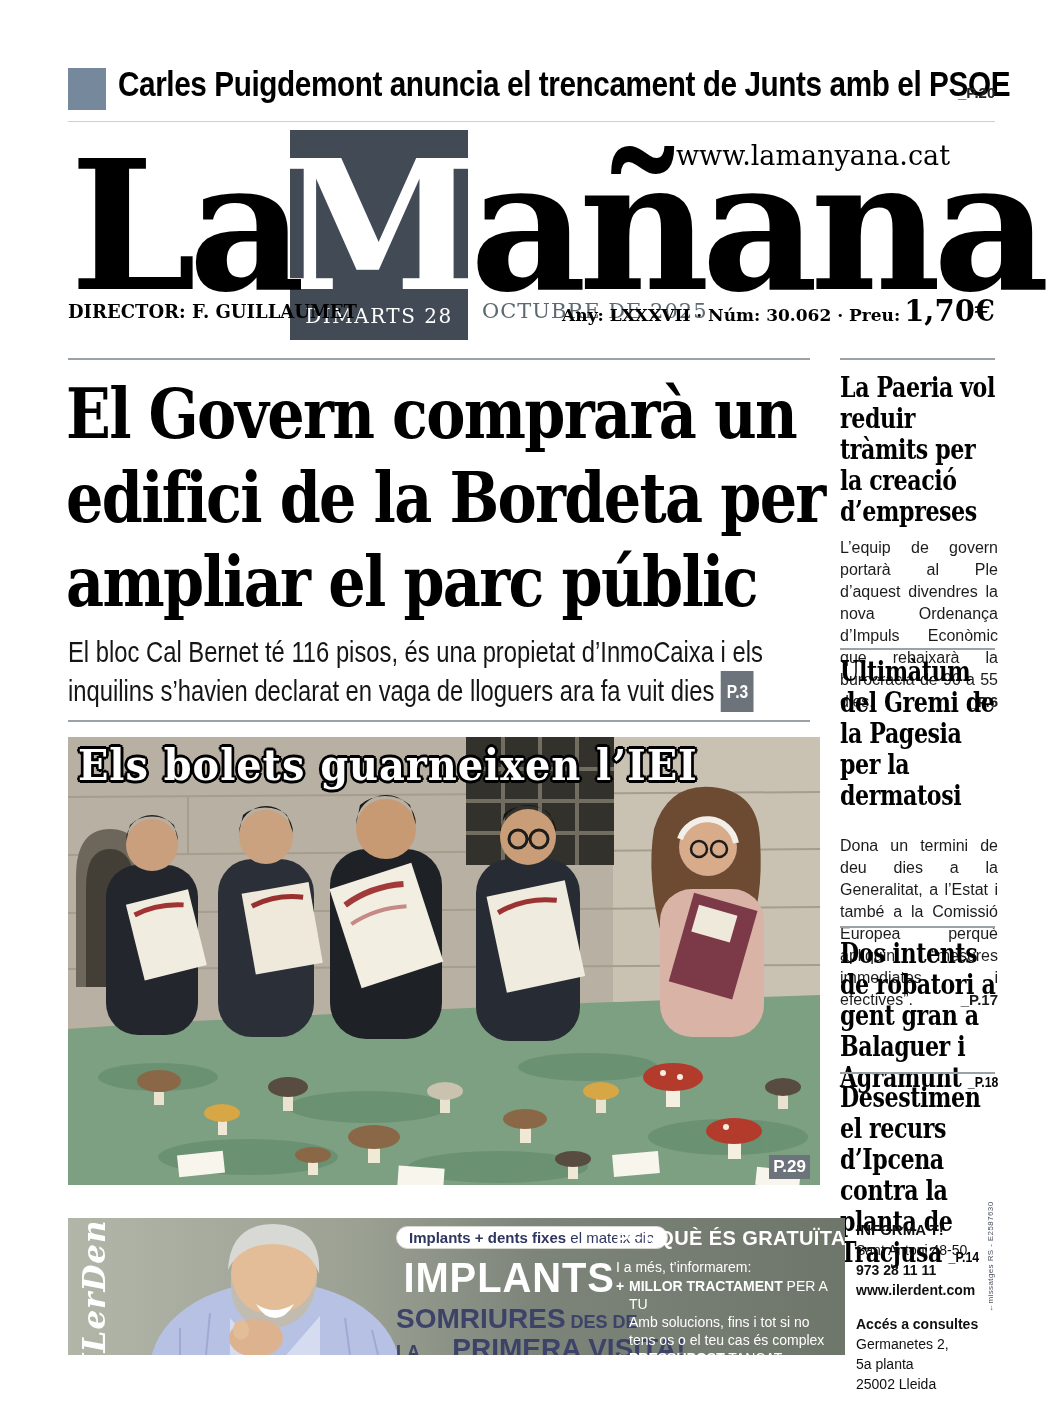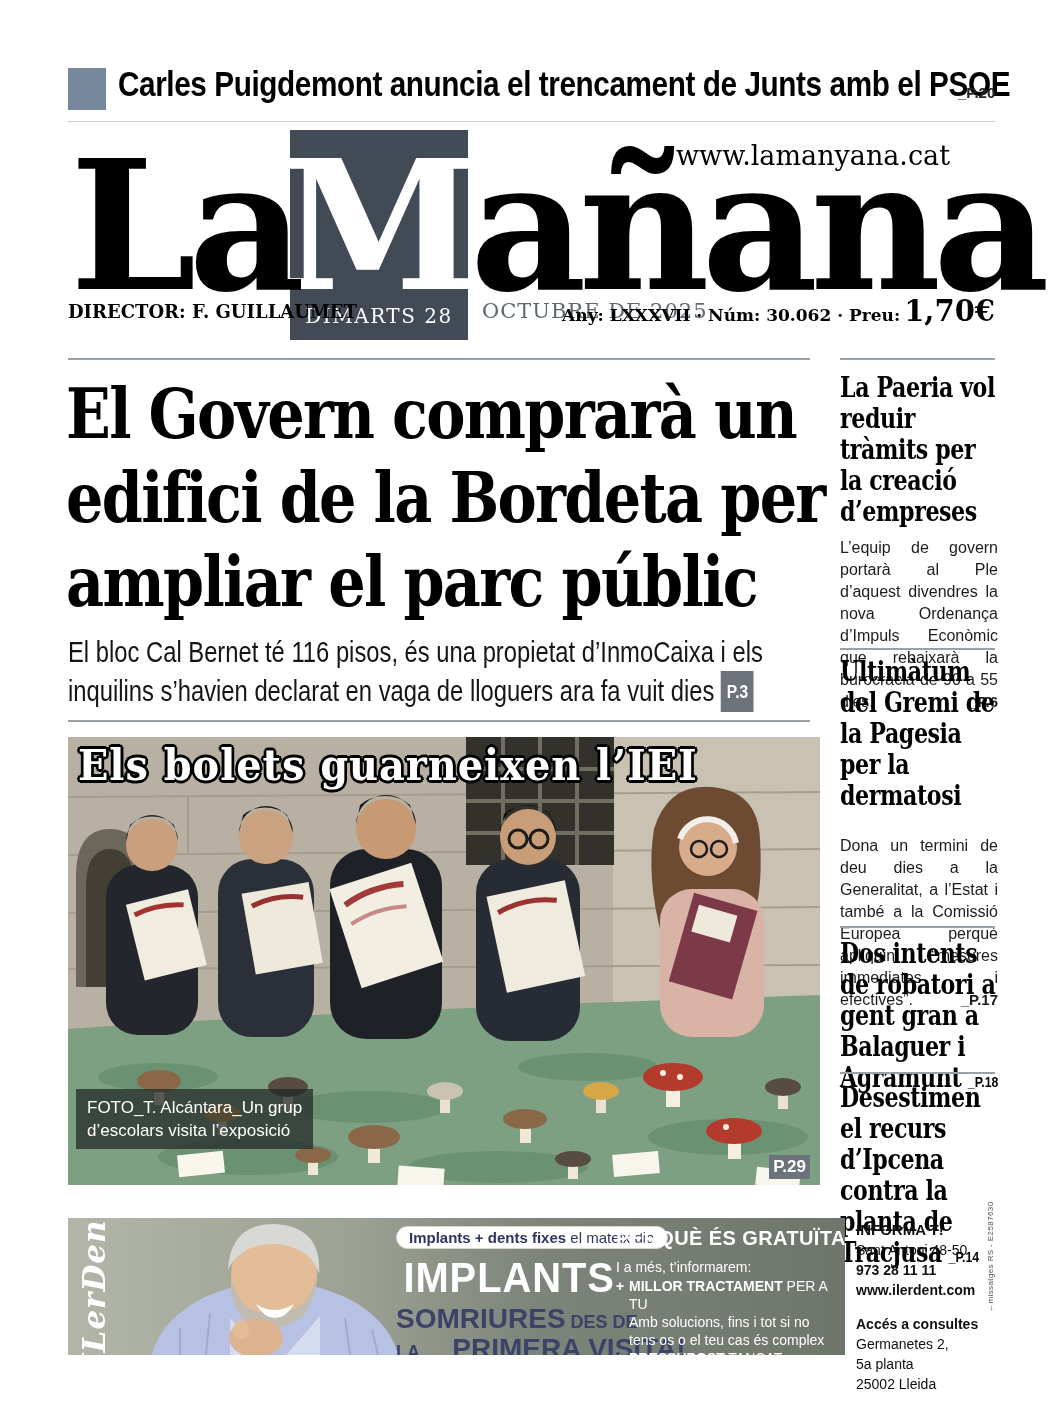--- a/index.html
+++ b/index.html
@@ -284,24 +284,20 @@
       </g>
 
       <g fill="#f7f5ec">
         <rect x="110" y="416" width="46" height="22" transform="rotate(-6 133 427)"></rect>
         <rect x="330" y="430" width="46" height="20" transform="rotate(4 353 440)"></rect>
         <rect x="545" y="416" width="46" height="22" transform="rotate(-5 568 427)"></rect>
         <rect x="688" y="432" width="44" height="18" transform="rotate(6 710 441)"></rect>
       </g>
     </svg>
     <div class="photo-title">Els bolets guarneixen l’IEI</div>
-    <div class="photo-caption">
-      <div>FOTO_T. Alcántara_Un grup</div>
-      <div>d’escolars visita l’exposició</div>
-    </div>
     <div class="photo-badge">P.29</div>
   </div>
 
   <div class="sb-article sb1">
     <div class="sb-title">La Paeria vol reduir tràmits per la creació d’empreses</div>
     <p class="sb-body"><span>L’equip de govern portarà al Ple d’aquest divendres la nova Ordenança d’Impuls Econòmic que rebaixarà la burocràcia de 90 a 55 dies.</span><span class="sb-ref">_P.6</span></p>
   </div>
   <div class="abs rule rule-side2"></div>
   <div class="sb-article sb2">
     <div class="sb-title">Ultimàtum del Gremi de la Pagesia per la dermatosi</div>

